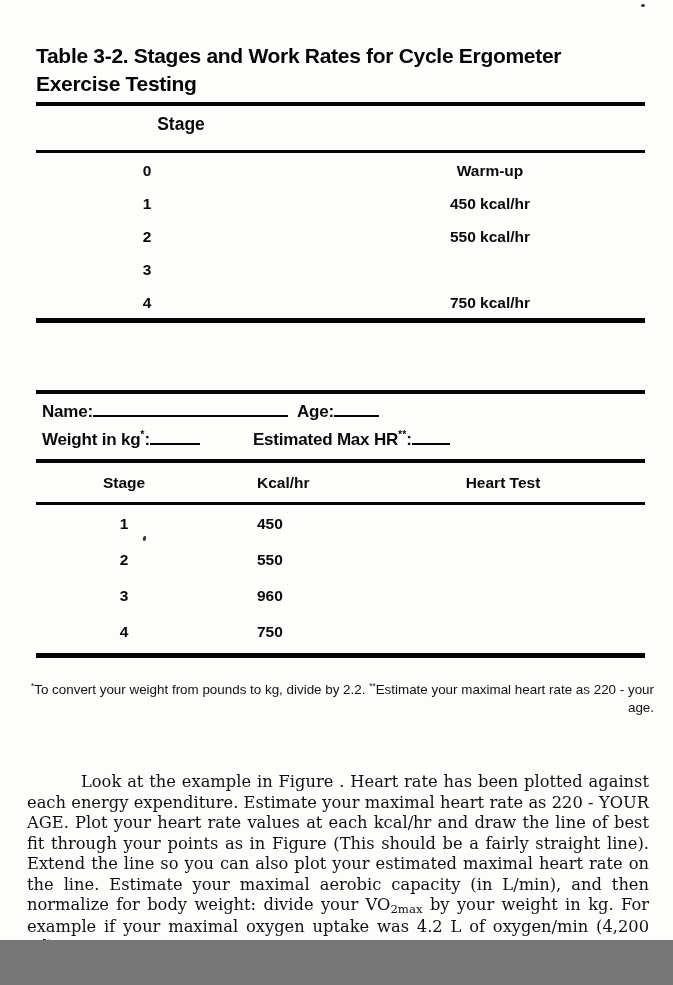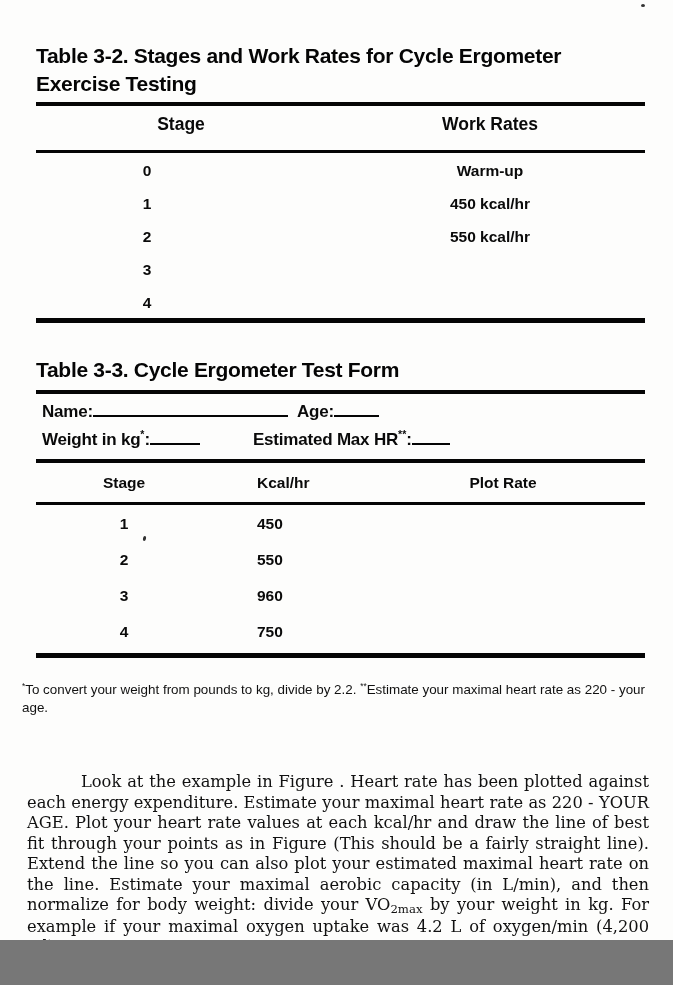--- a/index.html
+++ b/index.html
@@ -69,21 +69,21 @@
   .t33-row { position:absolute; left:0; width:673px; height:20px; }
   .t33-head-row { font-size:15.5px; font-weight:bold; }
   .t33-body-row { font-size:15.5px; font-weight:bold; }
   .d-stage { position:absolute; left:64px;  width:120px; text-align:center; }
   .d-kcal  { position:absolute; left:257px; width:120px; text-align:left; }
   .d-hr    { position:absolute; left:433px; width:140px; text-align:center; }
 
   
   .footnote {
     position:absolute; left:22px; top:665px; width:632px;
-    font-size:13.4px; line-height:17.5px; color:#111;
+    font-size:13.4px; line-height:17.5px; color:#111;text-align:right;
   }
 
   
   .section-heading {
     position:absolute; left:27px; top:716px; margin:0; width:630px;
     font-size:33px; font-weight:bold; letter-spacing:-1px;
     color:#050505; white-space:nowrap;
   }
   .body-para {
     position:absolute; left:27px; top:772px; width:622px; margin:0;
@@ -113,21 +113,20 @@
 
   <div class="speck speck-1"></div>
   <div class="speck speck-2"></div>
 
   <h2 class="tbl-title t32-title">Table 3-2. Stages and Work Rates for Cycle Ergometer Exercise Testing</h2>
 
   <div class="rule r-t32-top"></div>
 
   <div class="t32-row t32-head-row" style="top:114px;">
     <span class="c-stage-h">Stage</span>
-    <span class="c-rate-h">Work Rates</span>
   </div>
 
   <div class="rule r-t32-head"></div>
 
   <div class="t32-row t32-body-row" style="top:162px;">
     <span class="c-stage">0</span>
     <span class="c-rate">Warm-up</span>
   </div>
   <div class="t32-row t32-body-row" style="top:195px;">
     <span class="c-stage">1</span>
@@ -135,42 +134,42 @@
   </div>
   <div class="t32-row t32-body-row" style="top:228px;">
     <span class="c-stage">2</span>
     <span class="c-rate">550 kcal/hr</span>
   </div>
   <div class="t32-row t32-body-row" style="top:261px;">
     <span class="c-stage">3</span>
   </div>
   <div class="t32-row t32-body-row" style="top:294px;">
     <span class="c-stage">4</span>
+    <span class="c-rate">750 kcal/hr</span>
   </div>
 
   <div class="rule r-t32-bottom"></div>
 
-  <h2 class="tbl-title t33-title">Table 3-3. Cycle Ergometer Test Form</h2>
 
   <div class="rule r-t33-top"></div>
 
   <div class="form-line form-line-2">
     <span>Weight in kg</span><sup class="fn">*</sup><span>:</span><span class="blank u-wt"></span><span class="gap-hr">Estimated Max HR</span><sup class="fn">**</sup><span>:</span><span class="blank u-hr"></span>
   </div>
 
   <div class="form-line form-line-1">
     <span>Name:</span><span class="blank u-name"></span><span class="gap-age">Age:</span><span class="blank u-age"></span>
   </div>
 
   <div class="rule r-t33-form"></div>
 
   <div class="t33-row t33-head-row" style="top:474px;">
     <span class="d-stage">Stage</span>
     <span class="d-kcal">Kcal/hr</span>
-    <span class="d-hr">Plot Rate</span>
+    <span class="d-hr">Heart Test</span>
   </div>
 
   <div class="rule r-t33-head"></div>
 
   <div class="t33-row t33-body-row" style="top:515px;">
     <span class="d-stage">1</span>
     <span class="d-kcal">450</span>
     <span class="d-hr"></span>
   </div>
   <div class="t33-row t33-body-row" style="top:551px;">

